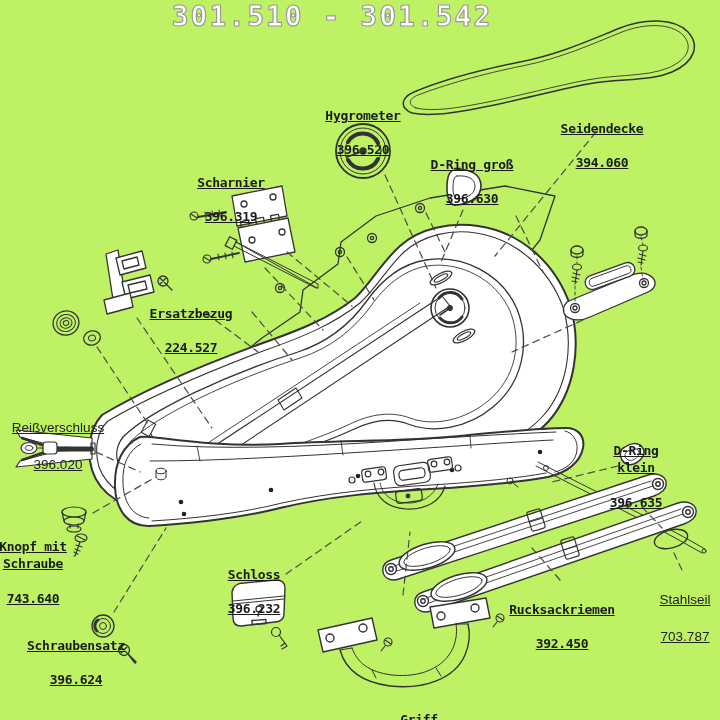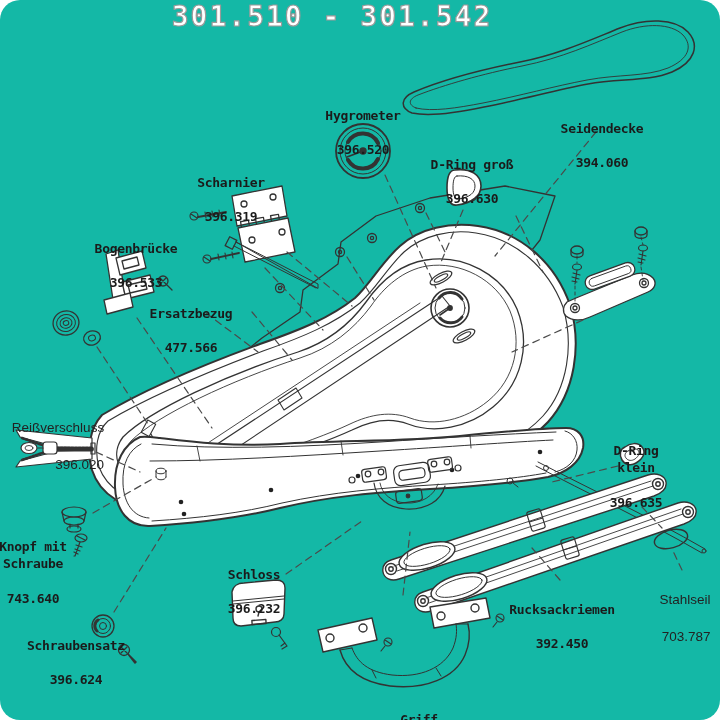--- a/index.html
+++ b/index.html
@@ -1,24 +1,24 @@
 <!DOCTYPE html>
 <html><head>
 <meta charset="utf-8">
 <style>
   html,body{margin:0;padding:0;background:#fff;}
-  #stage{position:relative;width:720px;height:720px;background:#14b8a6;overflow:hidden;
-         font-family:"DejaVu Sans Mono",monospace;border-radius:20px;}
+  #stage{position:relative;width:720px;height:720px;background:#bef264;overflow:hidden;
+         font-family:"DejaVu Sans Mono",monospace;}
   #stage svg{position:absolute;left:0;top:0;}
   .label{position:absolute;transform:translateX(-50%);text-align:center;
          font:700 13px/1.32 "DejaVu Sans Mono",monospace;color:#1b1b1b;
-         letter-spacing:-0.3px;white-space:pre-line;}
+         letter-spacing:-0.3px;white-space:pre-line;text-decoration:underline;}
   .label .lname{display:block;}
   .label .lcode{display:block;}
-  .label.alt{font:400 13.5px/1.35 "Liberation Sans",sans-serif;color:#222;letter-spacing:0;text-align:right;}
+  .label.alt{font:400 13.5px/1.35 "Liberation Sans",sans-serif;color:#222;letter-spacing:0;}
   .ttl{font-family:"DejaVu Sans Mono",monospace;font-weight:700;}
 </style>
 </head>
 <body>
 
 <div id="stage">
 
 <svg width="720" height="720" viewBox="0 0 720 720">
   <g fill="none" stroke="#333" stroke-width="1.4" stroke-linejoin="round" stroke-linecap="round">
 
@@ -360,27 +360,23 @@
   <span class="lcode">394.060</span>
 </div>
 <div class="label" style="left:472px;top:139px">
   <span class="lname">D-Ring groß</span>
   <span class="lcode">396.630</span>
 </div>
 <div class="label" style="left:231px;top:157px">
   <span class="lname">Scharnier</span>
   <span class="lcode">396.319</span>
 </div>
-<div class="label" style="left:136px;top:223px">
-  <span class="lname">Bogenbrücke</span>
-  <span class="lcode">396.533</span>
-</div>
 <div class="label" style="left:191px;top:288px">
   <span class="lname">Ersatzbezug</span>
-  <span class="lcode">477.566</span>
+  <span class="lcode">224.527</span>
 </div>
 <div class="label alt" style="left:58px;top:401px">
   <span class="lname">Reißverschluss</span>
   <span class="lcode">396.020</span>
 </div>
 <div class="label" style="left:636px;top:425px">
   <span class="lname">D-Ring klein</span>
   <span class="lcode">396.635</span>
 </div>
 <div class="label" style="left:33px;top:521px">

